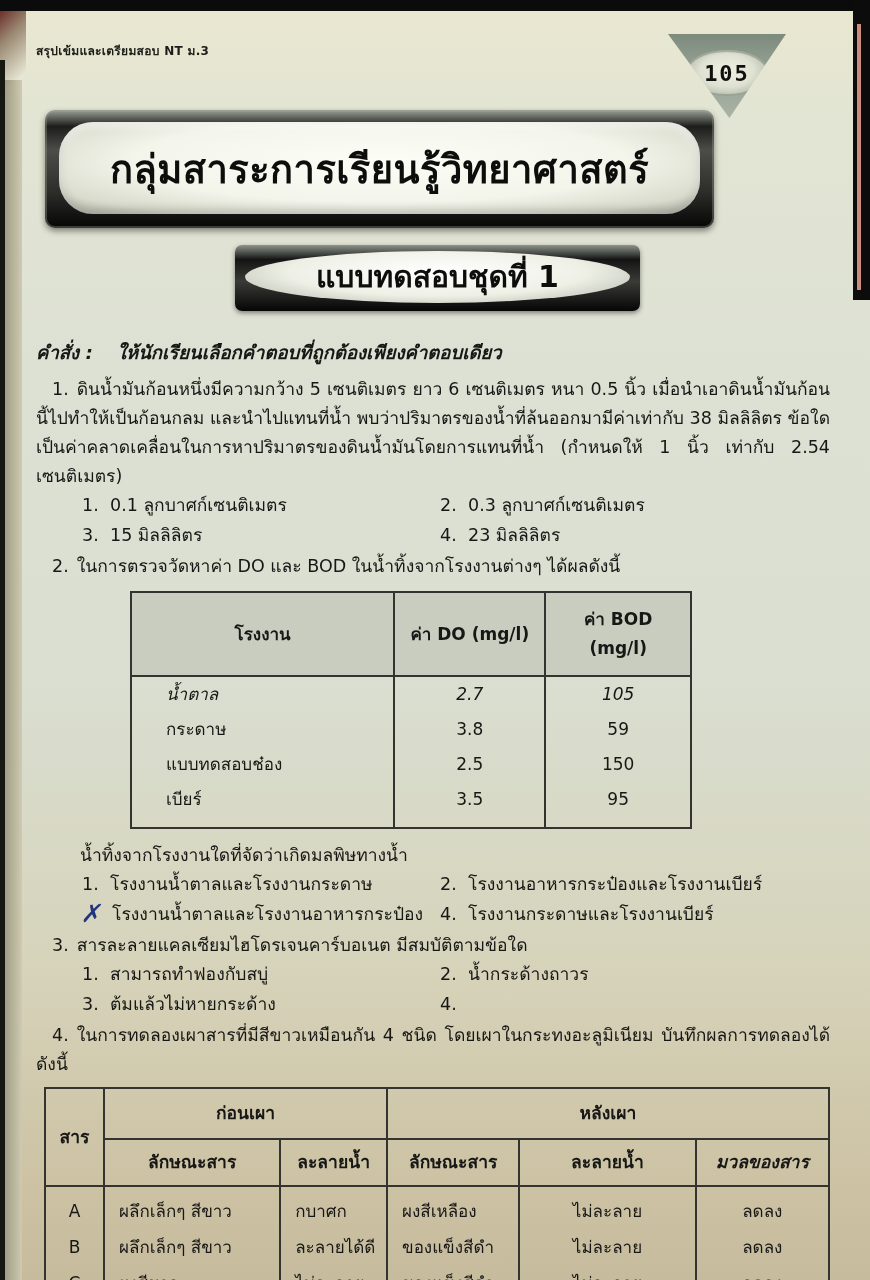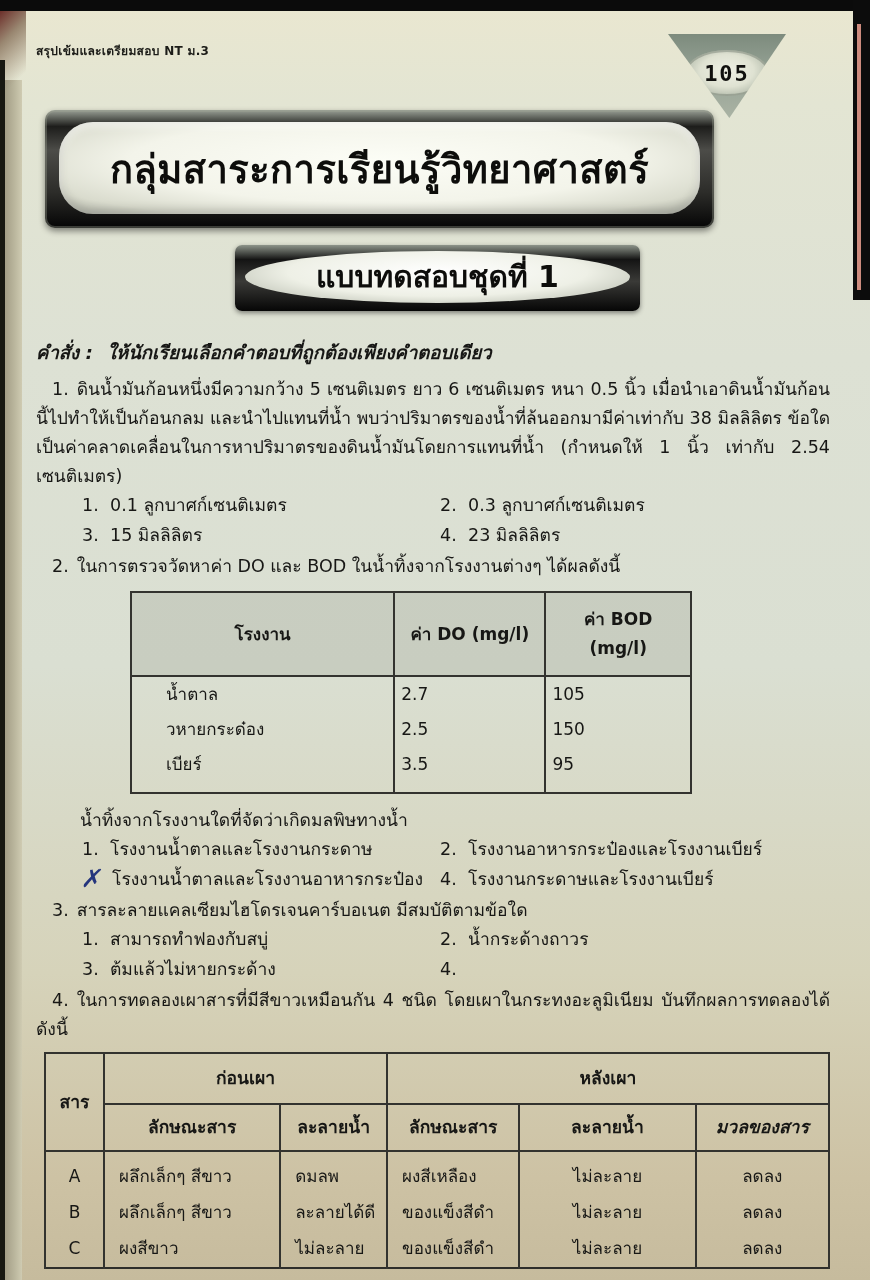--- a/index.html
+++ b/index.html
@@ -52,42 +52,42 @@
     background:linear-gradient(180deg,#8d948a 0%,#141414 22%,#3a3a37 55%,#060606 100%);
     box-shadow:0 2px 5px rgba(0,0,0,.45);text-align:right;}
   .sub-ellipse{position:absolute;top:6px;left:10px;right:10px;bottom:8px;border-radius:50%;
     background:radial-gradient(ellipse at 50% 40%,#ffffff 0%,#eef0e6 55%,#b9bdb0 90%,#8f958a 100%);}
   .sub-text{position:absolute;inset:0;display:flex;align-items:center;justify-content:center;
     font-size:30px;font-weight:bold;color:#0d0d0b;padding-bottom:4px;}
 
   
   .content{position:absolute;top:338px;left:36px;right:40px;z-index:2;font-size:17.5px;line-height:29px;}
   .instruction{font-weight:bold;font-style:italic;font-size:18.5px;margin-bottom:8px;}
-  .instr-label{margin-right:14px;text-align:right;}
+  .instr-label{margin-right:24px;text-align:right;}
   .q{margin:0 0 2px 0;}
   .q-text{margin:0;text-align:justify;}
   .q-num{margin:0 8px 0 16px;}
   .q-cont{display:block;margin-left:44px;text-align:left;}
   .opts{display:grid;grid-template-columns:358px 1fr;margin-left:46px;row-gap:1px;}
   .opt{display:flex;align-items:baseline;}
   .opt-num{width:28px;flex:0 0 28px;}
   .cross-num{width:30px;flex:0 0 30px;color:#25357d;font-weight:bold;font-size:25px;
     transform:skewX(-10deg);line-height:20px;position:relative;top:2px;}
 
   
   .t1-wrap{margin:10px 0 12px 94px;}
   table{border-collapse:collapse;}
   .t1{width:562px;border:2px solid #33332f;}
   .t1 th{border:2px solid #33332f;background:rgba(70,80,64,.12);
     font-size:17px;font-weight:bold;padding:12px 6px;}
   .t1 td{border-left:2px solid #33332f;border-right:2px solid #33332f;
     padding:2px 6px;font-size:17px;height:31px;}
   .t1 td.name{padding-left:34px;text-align:left;}
-  .t1 td.val{margin-top:30px;}
-  .t1 tr.pad-top td{}
+  .t1 td.val{text-align:center;margin-top:30px;}
+  .t1 tr.pad-top td{font-style:italic;}
   .t1 tr.pad-bot td{padding-bottom:12px;}
 
   
   .t2-wrap{margin:8px 0 0 8px;}
   .t2{width:786px;border:2.5px solid #2e2e2a;}
   .t2 th{border:2px solid #33332f;font-size:17.5px;font-weight:bold;padding:8px 0;}
   .t2 th.grp{padding:10px 8px;border-radius:17px;}
   .t2 td{border-left:2px solid #33332f;border-right:2px solid #33332f;
     font-size:17px;padding:2.5px 6px;height:31px;}
   .t2 td.ctr{text-align:center;}
@@ -172,21 +172,26 @@
               <th style="width:26%">ค่า BOD (mg/l)</th>
             </tr>
           </thead>
           <tbody>
             <tr class="pad-top">
               <td class="name">น้ำตาล</td>
               <td class="val">2.7</td>
               <td class="val">105</td>
             </tr>
             <tr>
-              <td class="name">วหายกระด๋อง</td>
+              <td class="name">กระดาษ</td>
+              <td class="val">3.8</td>
+              <td class="val">59</td>
+            </tr>
+            <tr>
+              <td class="name">แบบทดสอบช๋อง</td>
               <td class="val">2.5</td>
               <td class="val">150</td>
             </tr>
             <tr class="pad-bot">
               <td class="name">เบียร์</td>
               <td class="val">3.5</td>
               <td class="val">95</td>
             </tr>
           </tbody>
         </table>
@@ -250,21 +255,21 @@
               <th class="c-sol1">ละลายน้ำ</th>
               <th class="c-look2">ลักษณะสาร</th>
               <th class="c-sol2">ละลายน้ำ</th>
               <th class="c-mass">มวลของสาร</th>
             </tr>
           </thead>
           <tbody>
             <tr class="pad-top">
               <td class="ctr">A</td>
               <td class="lft">ผลึกเล็กๆ สีขาว</td>
-              <td class="lft">ดมลพ</td>
+              <td class="lft">กบาศก</td>
               <td class="lft">ผงสีเหลือง</td>
               <td class="ctr">ไม่ละลาย</td>
               <td class="ctr">ลดลง</td>
             </tr>
             <tr>
               <td class="ctr">B</td>
               <td class="lft">ผลึกเล็กๆ สีขาว</td>
               <td class="lft">ละลายได้ดี</td>
               <td class="lft">ของแข็งสีดำ</td>
               <td class="ctr">ไม่ละลาย</td>

